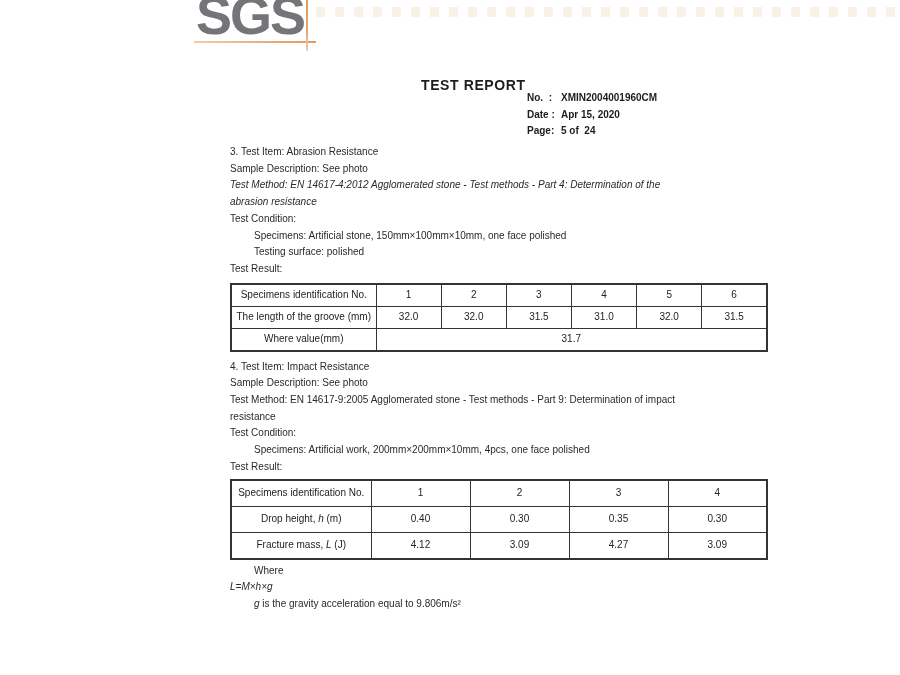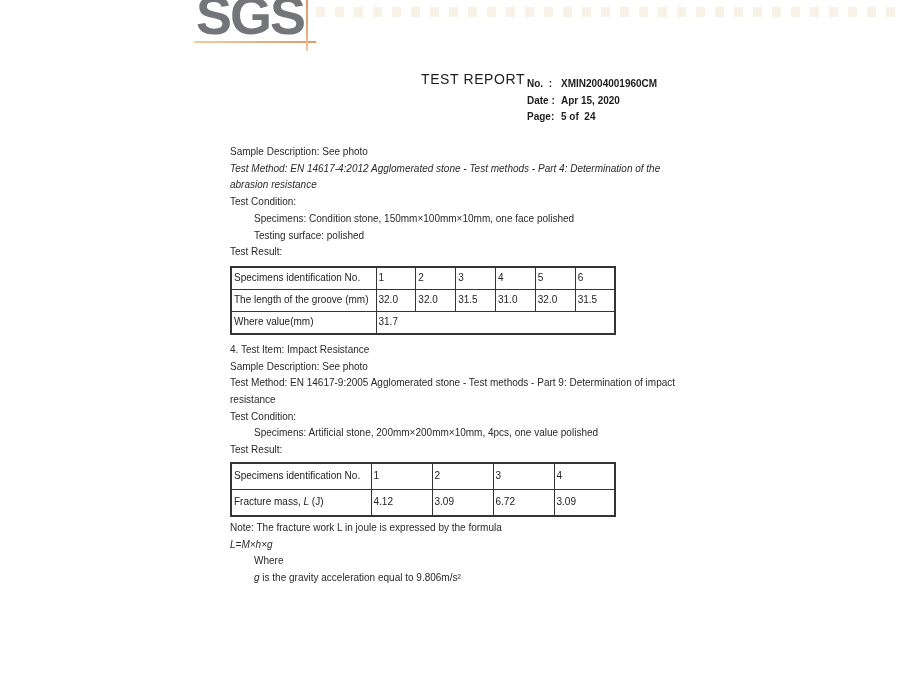--- a/index.html
+++ b/index.html
@@ -15,35 +15,35 @@
     font-size:54px;font-weight:bold;letter-spacing:-2px;color:#747578;
   }
   .logo-hline{position:absolute;left:0px;top:41px;width:122px;height:2px;
     background:linear-gradient(90deg,#f2cba6,#df9a64);}
   .logo-vline{position:absolute;left:112px;top:0px;width:2px;height:51px;
     background:linear-gradient(180deg,#df9a64 0%,#e8a772 60%,#f5c7ae 100%);}
   
   .wm{position:absolute;top:7px;left:316px;width:584px;height:10px;opacity:.55;
     background:repeating-linear-gradient(90deg,rgba(240,228,205,.9) 0 9px,transparent 9px 19px);}
   
-  .report-title{position:absolute;left:421px;top:72px;font-size:14px;font-weight:normal;
+  .report-title{position:absolute;left:421px;top:78px;font-size:14px;font-weight:bold;
     letter-spacing:.6px;color:#1d1d1d;line-height:14px;}
-  .meta{position:absolute;left:527px;top:76px;font-size:10px;font-weight:bold;color:#1d1d1d;}
+  .meta{position:absolute;left:527px;top:90px;font-size:10px;font-weight:bold;color:#1d1d1d;}
   .meta-row{display:flex;line-height:16.5px;}
   .meta-row span{white-space:pre;}
   .meta-label{width:34px;}
   
   .doc-body{position:absolute;left:230px;top:144px;width:486px;font-size:10px;line-height:16.7px;}
   .line{margin:0;}
   .indent{padding-left:24px;}
   .method3{max-width:470px;font-style:italic;}
   i.var{font-style:italic;}
   
-  table{border-collapse:collapse;table-layout:fixed;width:386px;font-size:10px;
-    color:#232323;}
+  table{border-collapse:collapse;table-layout:fixed;width:538px;font-size:10px;
+    text-align:center;color:#232323;}
   table,td{border:1px solid #343434;}
   table{border-width:2px;}
   .t-abrasion{margin:5px 0 7px 0;}
   .t-impact{margin:3px 0 3px 0;}
   .t-abrasion td{height:21px;padding:0 2px;}
   .t-impact td{height:25px;padding:0 2px;}
 </style>
 </head>
 <body>
 
@@ -67,24 +67,25 @@
     <span class="meta-value">Apr 15, 2020</span>
   </div>
   <div class="meta-row">
     <span class="meta-label">Page:</span>
     <span class="meta-value">5 of  24</span>
   </div>
 </div>
 
 <div class="doc-body">
 
+  <p class="line">3. Test Item: Abrasion Resistance</p>
   <p class="line">Sample Description: See photo</p>
   <p class="line method3">Test Method: EN 14617-4:2012 Agglomerated stone - Test methods - Part 4: Determination of the abrasion resistance</p>
   <p class="line">Test Condition:</p>
-  <p class="line indent">Specimens: Condition stone, 150mm×100mm×10mm, one face polished</p>
+  <p class="line indent">Specimens: Artificial stone, 150mm×100mm×10mm, one face polished</p>
   <p class="line indent">Testing surface: polished</p>
   <p class="line">Test Result:</p>
 
   <table class="t-abrasion">
     <colgroup>
         <col style="width:145px">
         <col>
         <col>
         <col>
         <col>
@@ -114,47 +115,53 @@
       <td>Where value(mm)</td>
       <td colspan="6">31.7</td>
     </tr>
   </tbody>
     </table>
 
   <p class="line">4. Test Item: Impact Resistance</p>
   <p class="line">Sample Description: See photo</p>
   <p class="line">Test Method: EN 14617-9:2005 Agglomerated stone - Test methods - Part 9: Determination of impact resistance</p>
   <p class="line">Test Condition:</p>
-  <p class="line indent">Specimens: Artificial stone, 200mm×200mm×10mm, 4pcs, one value polished</p>
+  <p class="line indent">Specimens: Artificial work, 200mm×200mm×10mm, 4pcs, one face polished</p>
   <p class="line">Test Result:</p>
 
   <table class="t-impact">
     <colgroup>
         <col style="width:140px">
         <col>
         <col>
         <col>
         <col>
       </colgroup>
     <tbody>
         <tr>
       <td>Specimens identification No.</td>
       <td>1</td>
       <td>2</td>
       <td>3</td>
       <td>4</td>
     </tr>
     <tr>
+      <td><span>Drop height, </span><i class="var">h</i><span> (m)</span></td>
+      <td>0.40</td>
+      <td>0.30</td>
+      <td>0.35</td>
+      <td>0.30</td>
+    </tr>
+    <tr>
       <td><span>Fracture mass, </span><i class="var">L</i><span> (J)</span></td>
       <td>4.12</td>
       <td>3.09</td>
-      <td>6.72</td>
+      <td>4.27</td>
       <td>3.09</td>
     </tr>
   </tbody>
     </table>
 
-  <p class="line">Note: The fracture work L in joule is expressed by the formula</p>
+  <p class="line indent">Where</p>
   <p class="line"><i class="var">L=M×h×g</i></p>
-  <p class="line indent">Where</p>
   <p class="line indent"><i class="var">g</i><span> is the gravity acceleration equal to 9.806m/s²</span></p>
 
 </div>
 
 </body></html>

